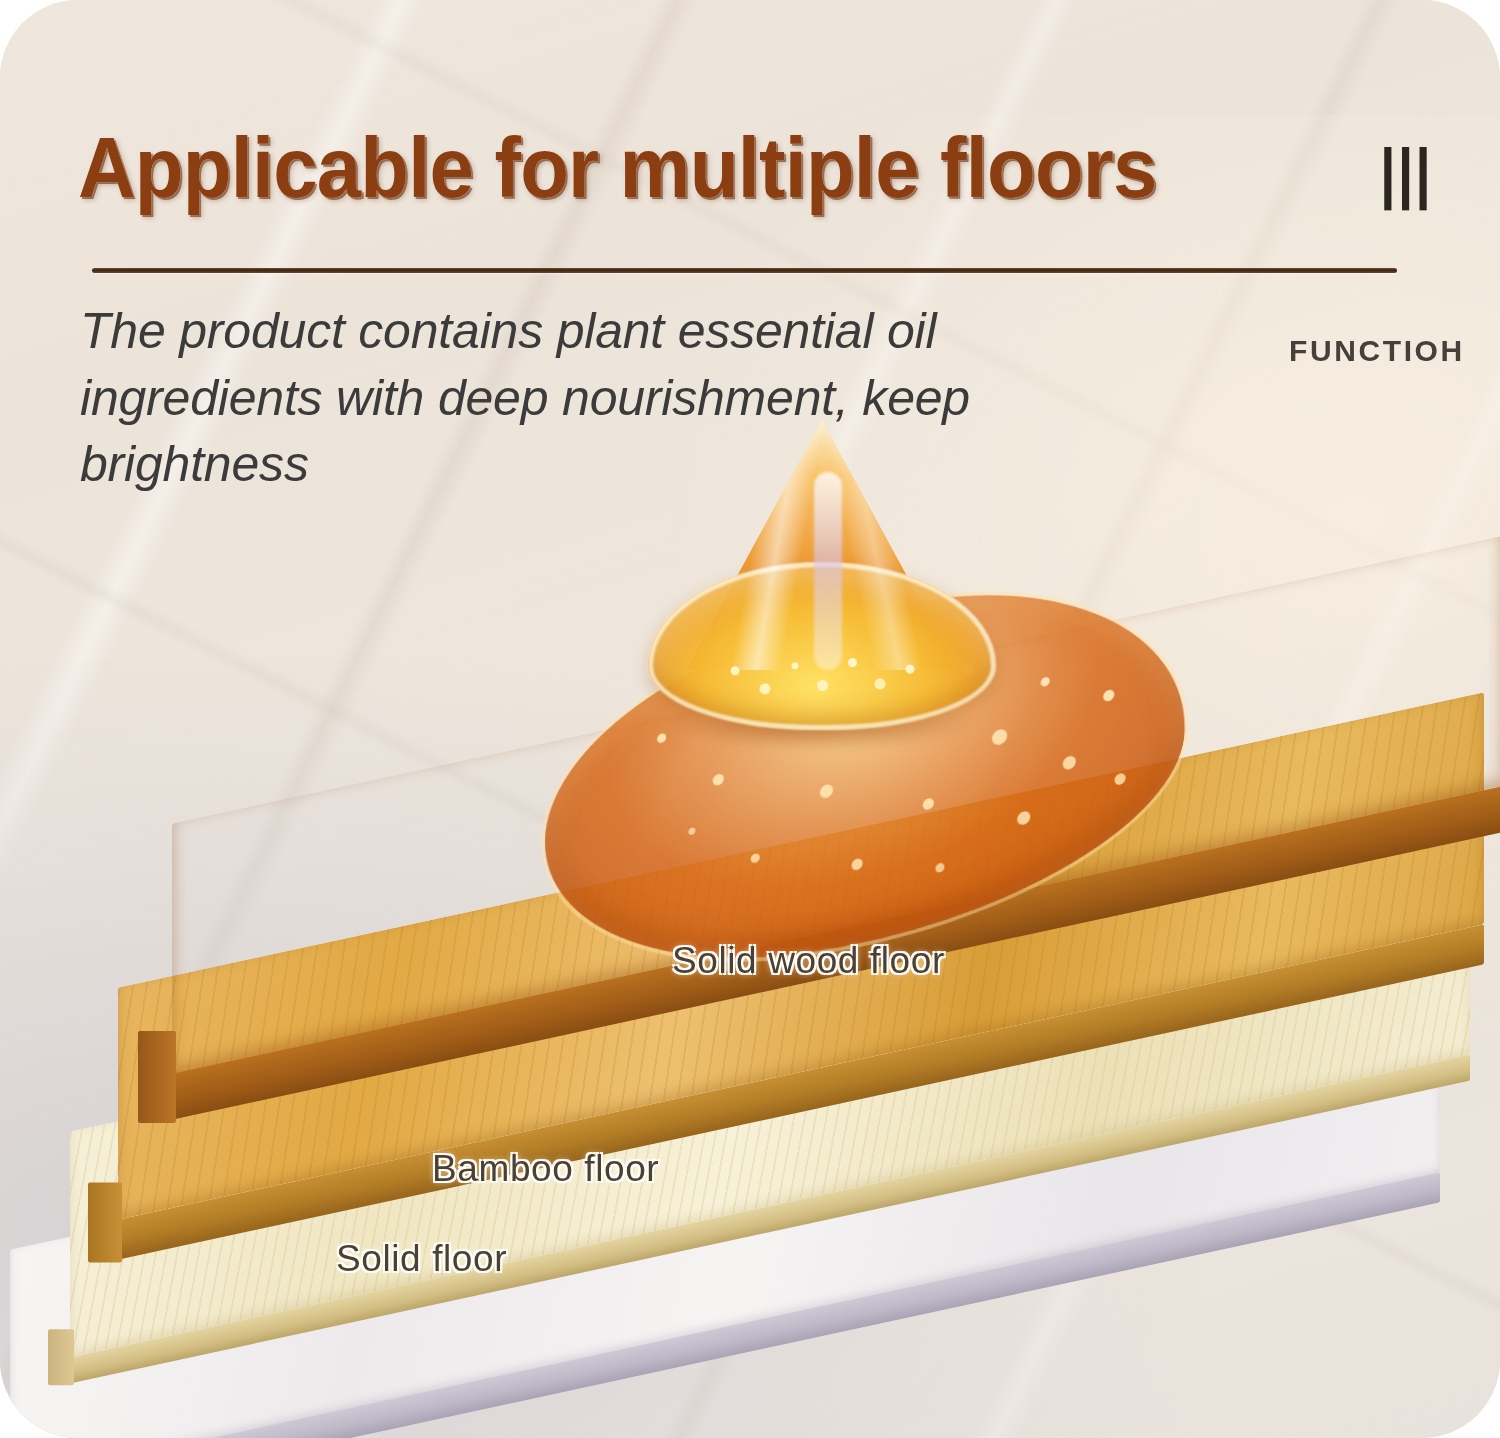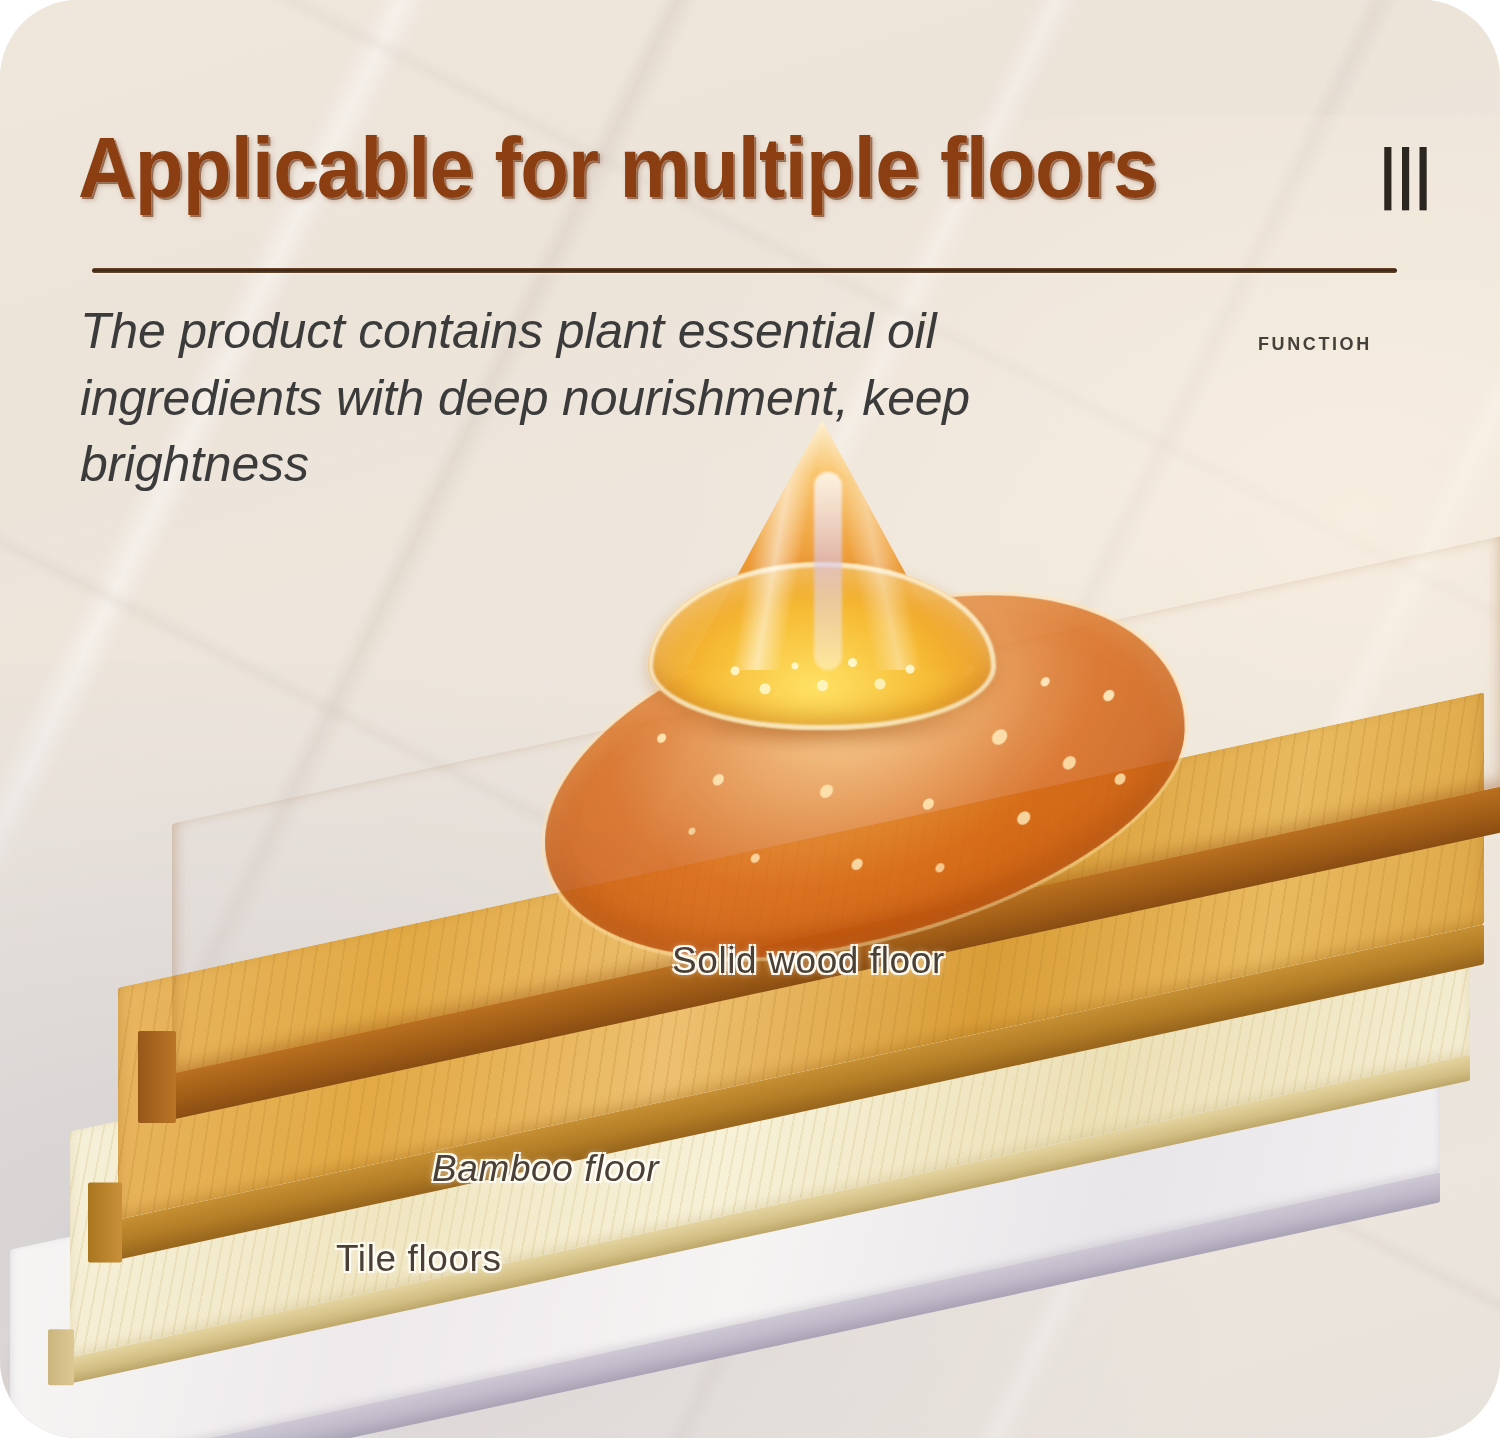--- a/index.html
+++ b/index.html
@@ -121,25 +121,25 @@
     width: 1010px;
     font-family: "Liberation Sans", sans-serif;
     font-style: italic;
     font-size: 50px;
     line-height: 1.33;
     color: #3b3b3b;
     letter-spacing: -.2px;
   }
   .function-tag {
     position: absolute;
-    left: 1258px;
+    left: 1289px;
     top: 334px;
     font-family: "Liberation Sans", sans-serif;
     font-weight: 700;
-    font-size: 18px;
+    font-size: 30px;
     letter-spacing: 2.6px;
     color: #44403a;
   }
 
   
   .stack {
     position: absolute;
     left: 0; top: 0;
     width: 1186px;
     height: 1438px;
@@ -379,21 +379,21 @@
     letter-spacing: .6px;
     text-shadow:
       -2px -2px 0 rgba(255,253,246,.96),
        2px -2px 0 rgba(255,253,246,.96),
       -2px  2px 0 rgba(255,253,246,.96),
        2px  2px 0 rgba(255,253,246,.96),
        0    0   7px rgba(255,255,255,.95);
   }
   #label-solid    { left: 672px; top: 940px; }
   #label-laminate { left: 497px; top: 1043px; }
-  #label-bamboo   { left: 432px; top: 1148px; font-style: italic; }
+  #label-bamboo   { left: 432px; top: 1148px; }
   #label-tile     { left: 336px; top: 1238px; }
 </style>
 </head>
 <body>
 
 <div id="poster">
 
   <div class="bg-base"></div>
   <div class="bg-vein"></div>
   <div class="bg-tilelines"></div>
@@ -442,16 +442,16 @@
       <div class="cone"></div>
       <div class="bulb"></div>
       <div class="bulb-sparkle"></div>
       <div class="bulb-rim"></div>
       <div class="cone-core"></div>
       <div class="cone-gloss"></div>
     </div>
 
     <div class="flabel" id="label-solid">Solid wood floor</div>
     <div class="flabel" id="label-bamboo">Bamboo floor</div>
-    <div class="flabel" id="label-tile">Tile floors</div>
+    <div class="flabel" id="label-tile">Solid floor</div>
 
   </div>
 </div>
 
 </body></html>

